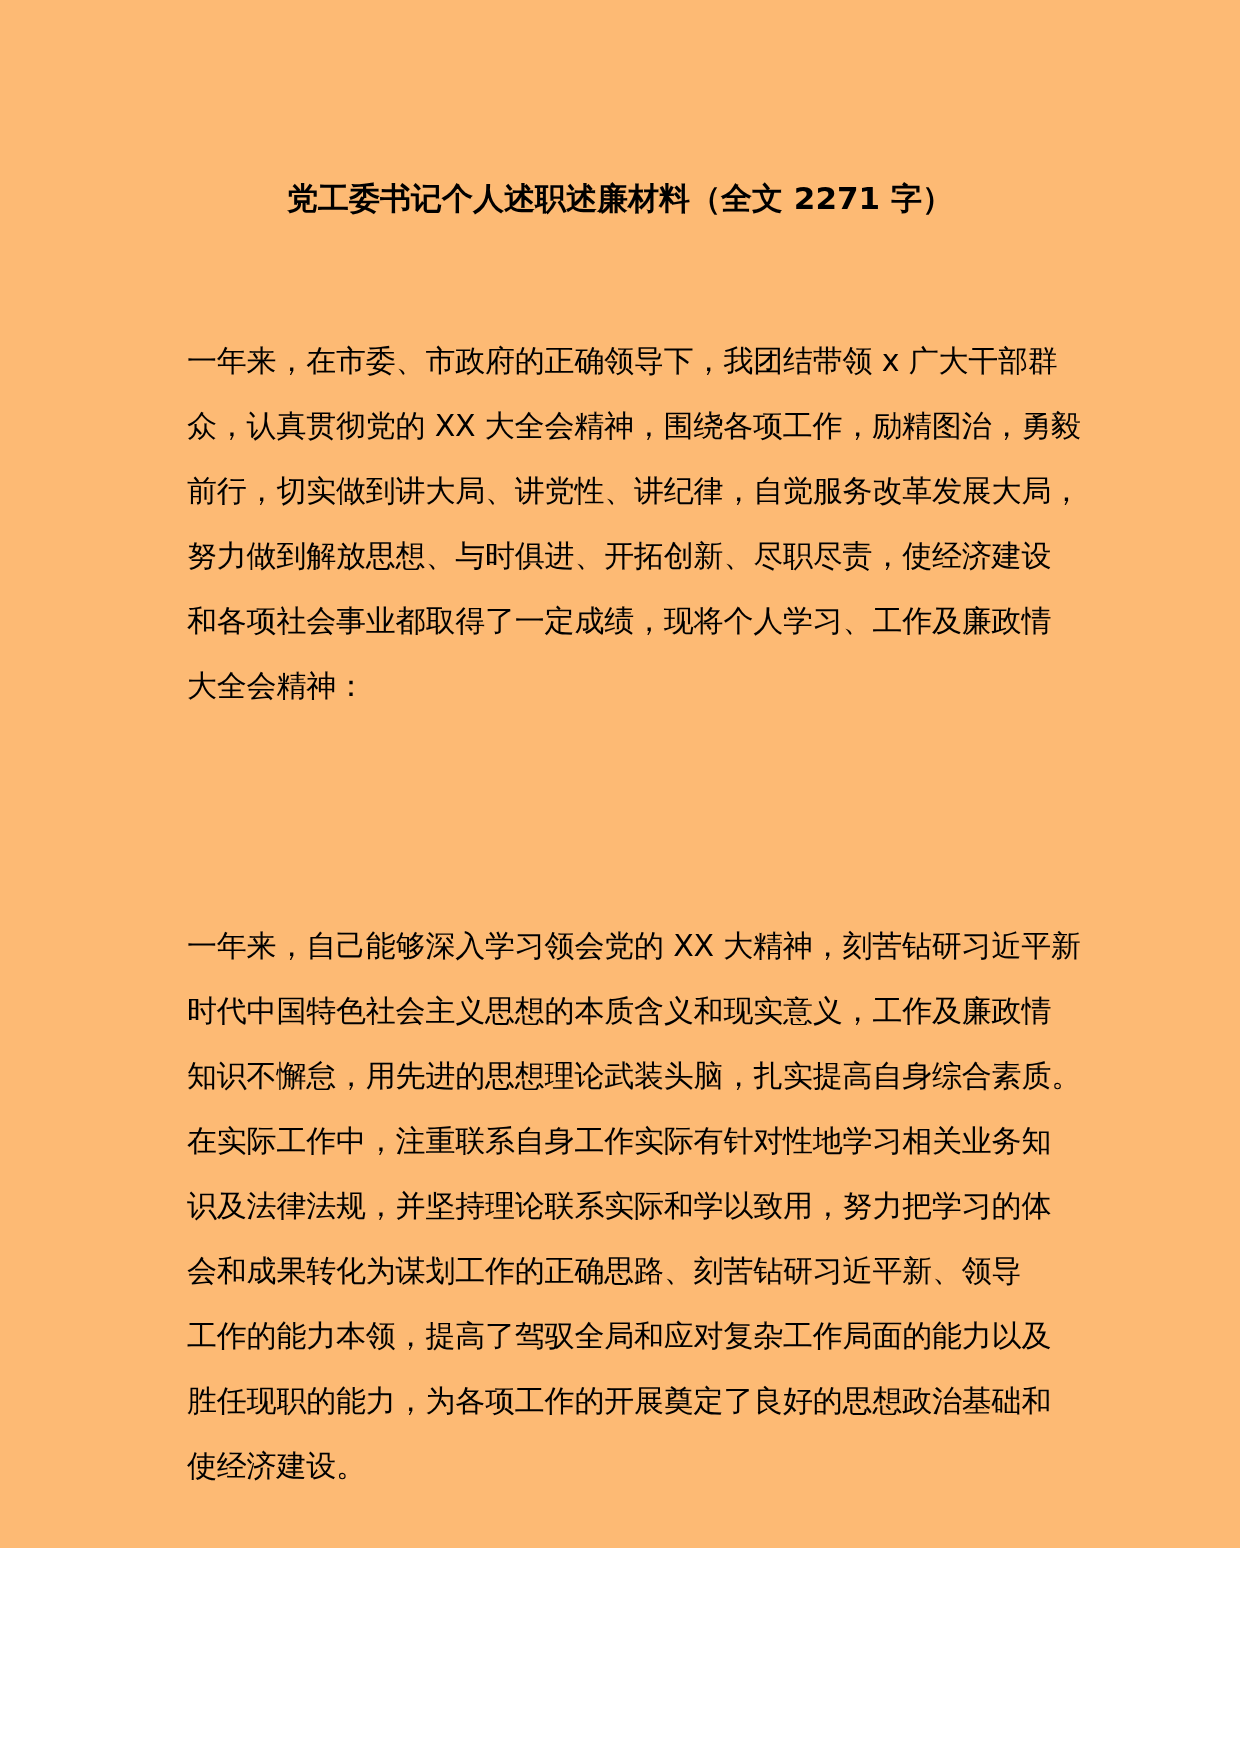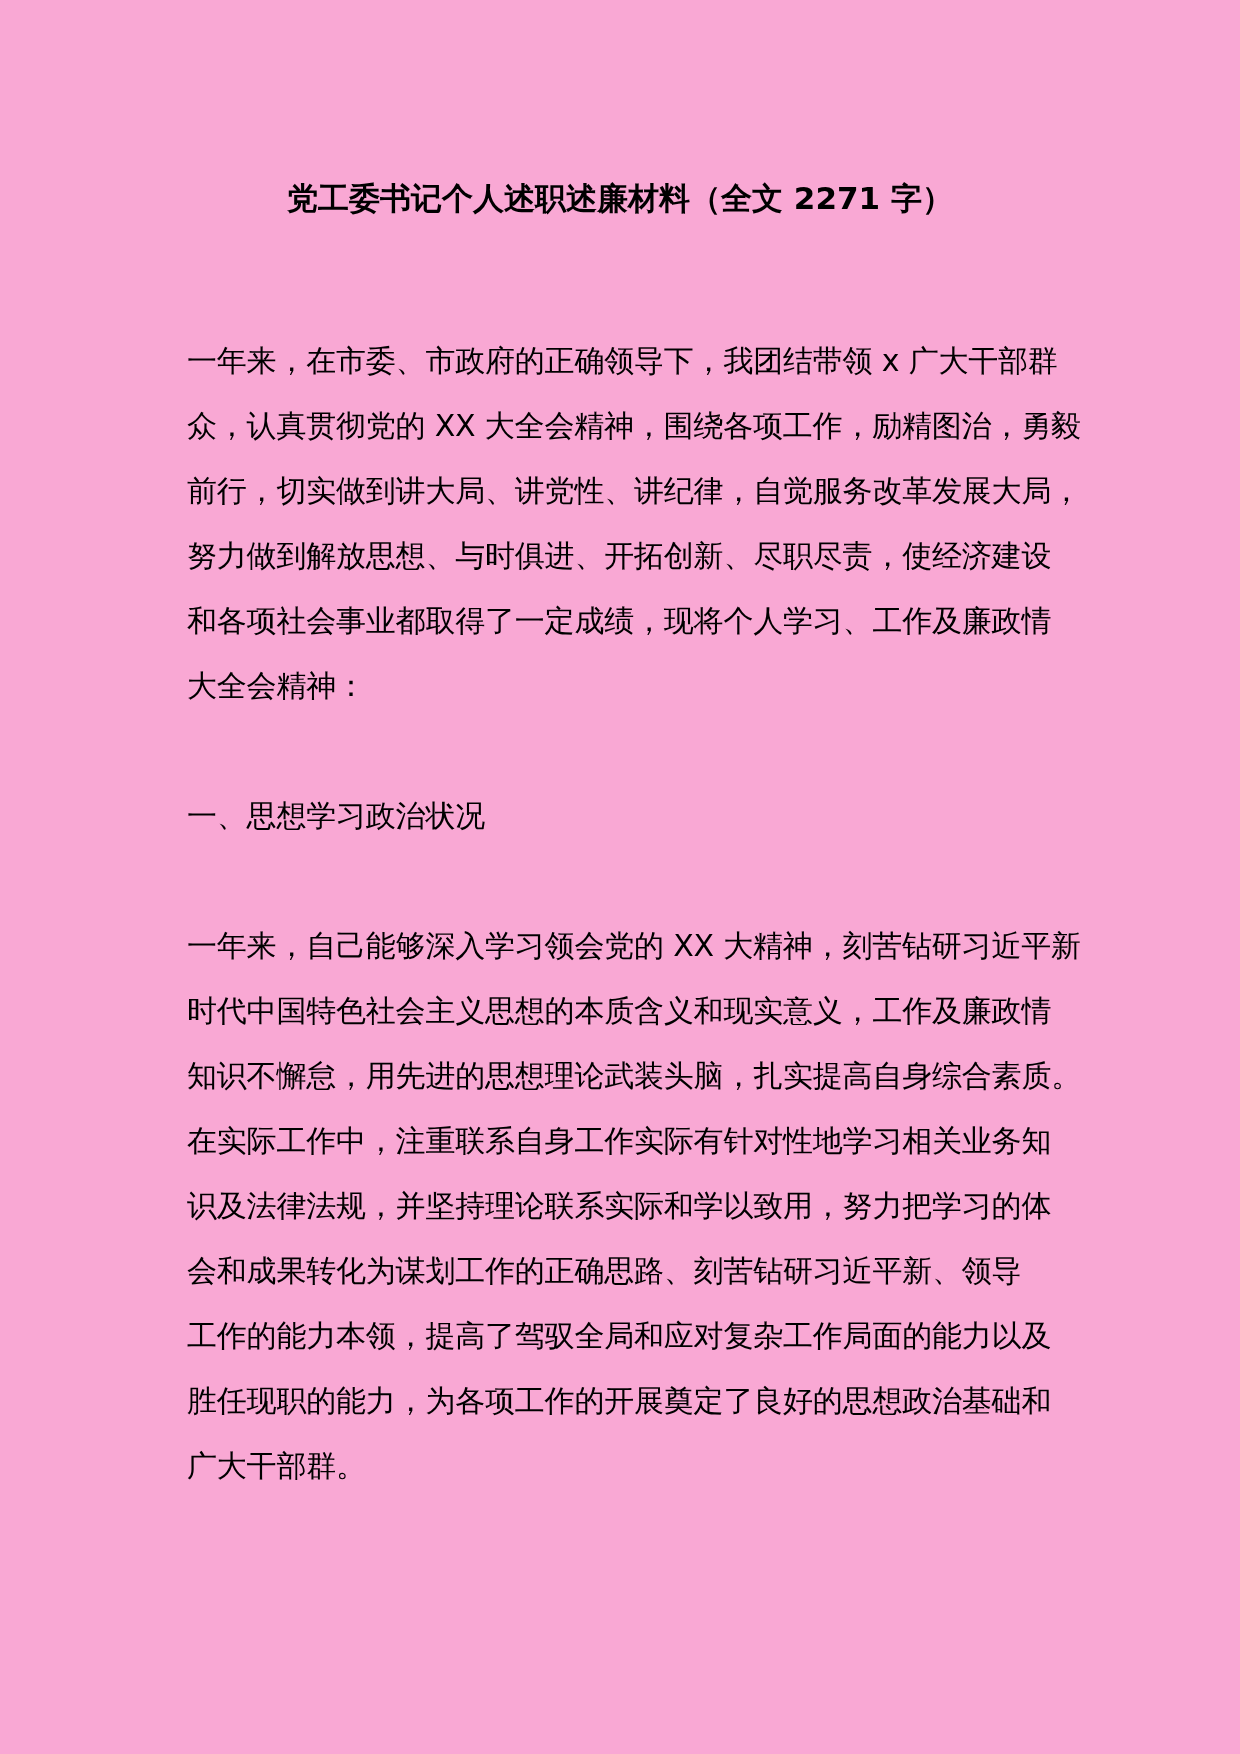--- a/index.html
+++ b/index.html
@@ -1,45 +1,44 @@
 <!DOCTYPE html>
 <html><head>
   <meta charset="utf-8">
   <style>
     html, body { margin: 0; padding: 0; background: #ffffff; }
     body { width: 1240px; height: 1754px; position: relative; overflow: hidden;
            font-family: "DejaVu Sans", "Liberation Sans", sans-serif; color: #000; }
-    .page { position: absolute; left: 0; top: 0; width: 1240px; height: 1754px; background: #f9a8d4; }
+    .page { position: absolute; left: 0; top: 0; width: 1240px; height: 1548px; background: #fdba74; }
     .title { position: absolute; top: 176px; left: 0; width: 1240px; text-align: center;
              font-size: 31px; font-weight: bold; line-height: 44px; letter-spacing: 0px; }
     .line { position: absolute; left: 187px; font-size: 30px; line-height: 40px; white-space: nowrap;
             letter-spacing: -0.2px; margin-top: 36px; }
   </style>
 </head>
 <body>
 
 <div class="page">
   <div class="title">党工委书记个人述职述廉材料（全文 2271 字）</div>
 
   <div>
     <div class="line" style="top:305px">一年来，在市委、市政府的正确领导下，我团结带领 x 广大干部群</div>
     <div class="line" style="top:370px">众，认真贯彻党的 XX 大全会精神，围绕各项工作，励精图治，勇毅</div>
     <div class="line" style="top:435px">前行，切实做到讲大局、讲党性、讲纪律，自觉服务改革发展大局，</div>
     <div class="line" style="top:500px">努力做到解放思想、与时俱进、开拓创新、尽职尽责，使经济建设</div>
     <div class="line" style="top:565px">和各项社会事业都取得了一定成绩，现将个人学习、工作及廉政情</div>
     <div class="line" style="top:630px">大全会精神：</div>
   </div>
 
-  <div class="line" style="top:760px">一、思想学习政治状况</div>
 
   <div>
     <div class="line" style="top:890px">一年来，自己能够深入学习领会党的 XX 大精神，刻苦钻研习近平新</div>
     <div class="line" style="top:955px">时代中国特色社会主义思想的本质含义和现实意义，工作及廉政情</div>
     <div class="line" style="top:1020px">知识不懈怠，用先进的思想理论武装头脑，扎实提高自身综合素质。</div>
     <div class="line" style="top:1085px">在实际工作中，注重联系自身工作实际有针对性地学习相关业务知</div>
     <div class="line" style="top:1150px">识及法律法规，并坚持理论联系实际和学以致用，努力把学习的体</div>
     <div class="line" style="top:1215px">会和成果转化为谋划工作的正确思路、刻苦钻研习近平新、领导</div>
     <div class="line" style="top:1280px">工作的能力本领，提高了驾驭全局和应对复杂工作局面的能力以及</div>
     <div class="line" style="top:1345px">胜任现职的能力，为各项工作的开展奠定了良好的思想政治基础和</div>
-    <div class="line" style="top:1410px">广大干部群。</div>
+    <div class="line" style="top:1410px">使经济建设。</div>
   </div>
 
 </div>
 
 </body></html>

